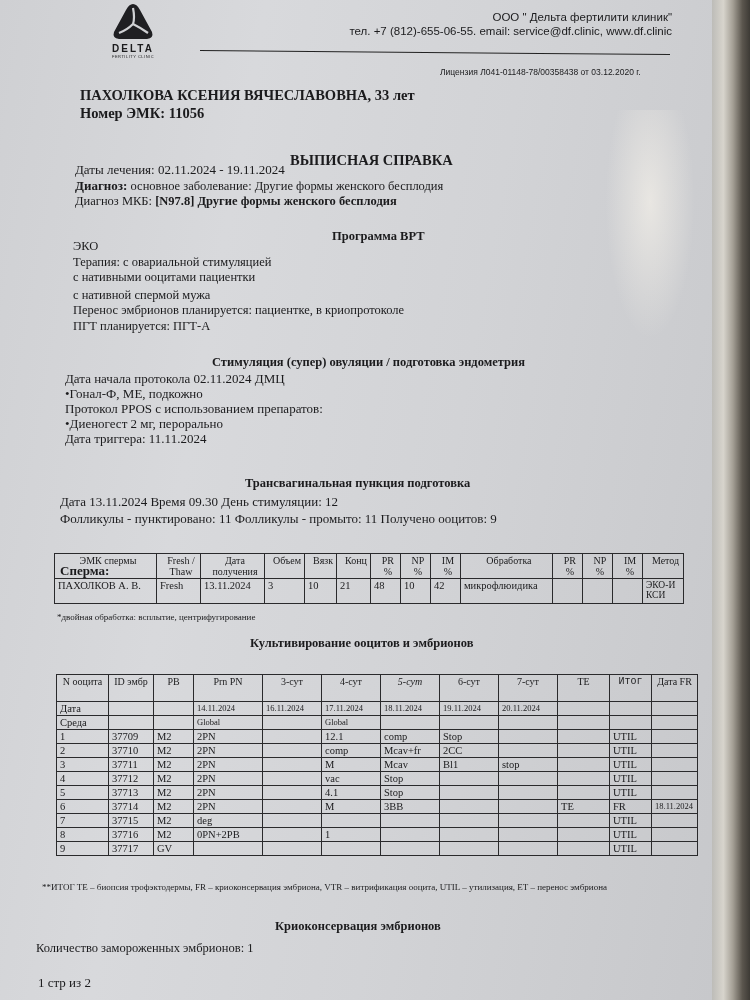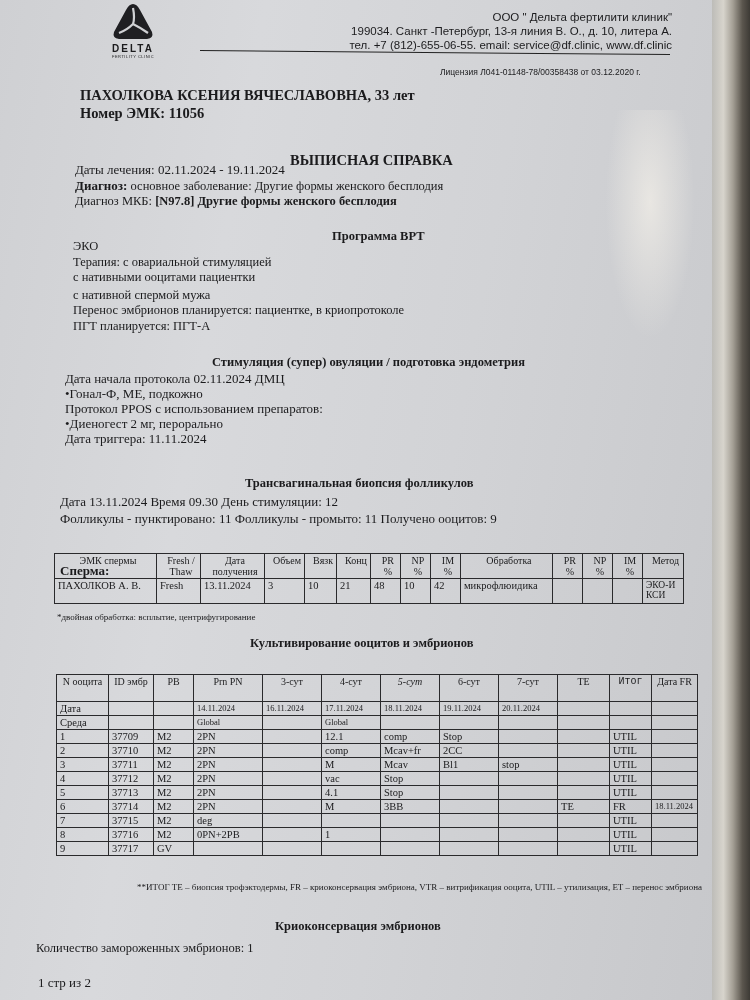--- a/index.html
+++ b/index.html
@@ -43,21 +43,20 @@
       <path d="M22 2 Q26 2 29 8 L41 30 Q43 36 36 37 L8 37 Q1 36 3 30 L15 8 Q18 2 22 2Z" fill="#1f1f22"></path>
       <path d="M22 6 Q24 16 22 22 Q16 28 8 31" stroke="#d0d1d4" stroke-width="2.2" fill="none"></path>
       <path d="M22 22 Q30 26 37 31" stroke="#d0d1d4" stroke-width="2.2" fill="none"></path>
     </svg>
     <div class="brand">DELTA</div>
     <div class="sub">FERTILITY CLINIC</div>
   </div>
 
   <div class="abs hdr" style="right:40px;top:10px;width:420px;">
     <div>ООО " Дельта фертилити клиник"</div>
-    <div>199034. Санкт -Петербург, 13-я линия В. О., д. 10, литера А.</div>
     <div>тел. +7 (812)-655-06-55.  email: service@df.clinic, www.df.clinic</div>
   </div>
   <div class="abs hdr-line"></div>
   <div class="abs lic" style="left:440px;top:67px;">Лицензия Л041-01148-78/00358438 от 03.12.2020 г.</div>
 
   <div class="abs b t14" style="left:80px;top:87px;">ПАХОЛКОВА КСЕНИЯ ВЯЧЕСЛАВОВНА,  33 лет</div>
   <div class="abs b t14" style="left:80px;top:105px;">Номер ЭМК: 11056</div>
 
   <div class="abs b t14" style="left:290px;top:152px;">ВЫПИСНАЯ СПРАВКА</div>
   <div class="abs t13" style="left:75px;top:162px;">Даты лечения: 02.11.2024 - 19.11.2024</div>
@@ -80,21 +79,21 @@
 
   <div class="abs b t12" style="left:212px;top:355px;">Стимуляция (супер) овуляции / подготовка эндометрия</div>
   <div class="abs t13" style="left:65px;top:371px;line-height:15px;">
     <div>Дата начала протокола 02.11.2024  ДМЦ</div>
     <div>•Гонал-Ф, МЕ, подкожно</div>
     <div>Протокол PPOS с использованием препаратов:</div>
     <div>•Диеногест 2 мг, перорально</div>
     <div>Дата триггера: 11.11.2024</div>
   </div>
 
-  <div class="abs b t12" style="left:245px;top:476px;">Трансвагинальная биопсия фолликулов</div>
+  <div class="abs b t12" style="left:245px;top:476px;">Трансвагинальная пункция подготовка</div>
   <div class="abs t13" style="left:60px;top:494px;">Дата 13.11.2024  Время 09.30  День стимуляции: 12</div>
   <div class="abs t13" style="left:60px;top:511px;">Фолликулы - пунктировано: 11 Фолликулы - промыто: 11 Получено ооцитов: 9</div>
 
   <div class="abs b t13" style="left:60px;top:563px;">Сперма:</div>
   <table class="abs sperm" style="left:54px;top:553px;width:630px;">
     <thead>
       <tr>
         <th style="width:90px;">ЭМК спермы</th>
         <th style="width:32px;">Fresh / Thaw</th>
         <th style="width:52px;">Дата получения</th>
@@ -303,21 +302,21 @@
           <td></td>
           <td></td>
           <td></td>
           <td></td>
           <td>UTIL</td>
           <td class="sm"></td>
         </tr>
       </tbody>
   </table>
 
-  <div class="abs t9" style="left:42px;top:881px;width:660px;line-height:12px;text-align:right;">**ИТОГ TE – биопсия трофэктодермы, FR – криоконсервация эмбриона, VTR – витрификация ооцита, UTIL – утилизация, ET – перенос эмбриона</div>
+  <div class="abs t9" style="left:42px;top:881px;width:660px;line-height:12px;">**ИТОГ TE – биопсия трофэктодермы, FR – криоконсервация эмбриона, VTR – витрификация ооцита, UTIL – утилизация, ET – перенос эмбриона</div>
 
   <div class="abs b t12" style="left:275px;top:919px;">Криоконсервация эмбрионов</div>
   <div class="abs t12" style="left:36px;top:941px;">Количество замороженных эмбрионов: 1</div>
 
   <div class="abs t13" style="left:38px;top:975px;">1 стр из 2</div>
 </div>
 
 <div class="glare"></div>
 <div class="edge"></div>
 

